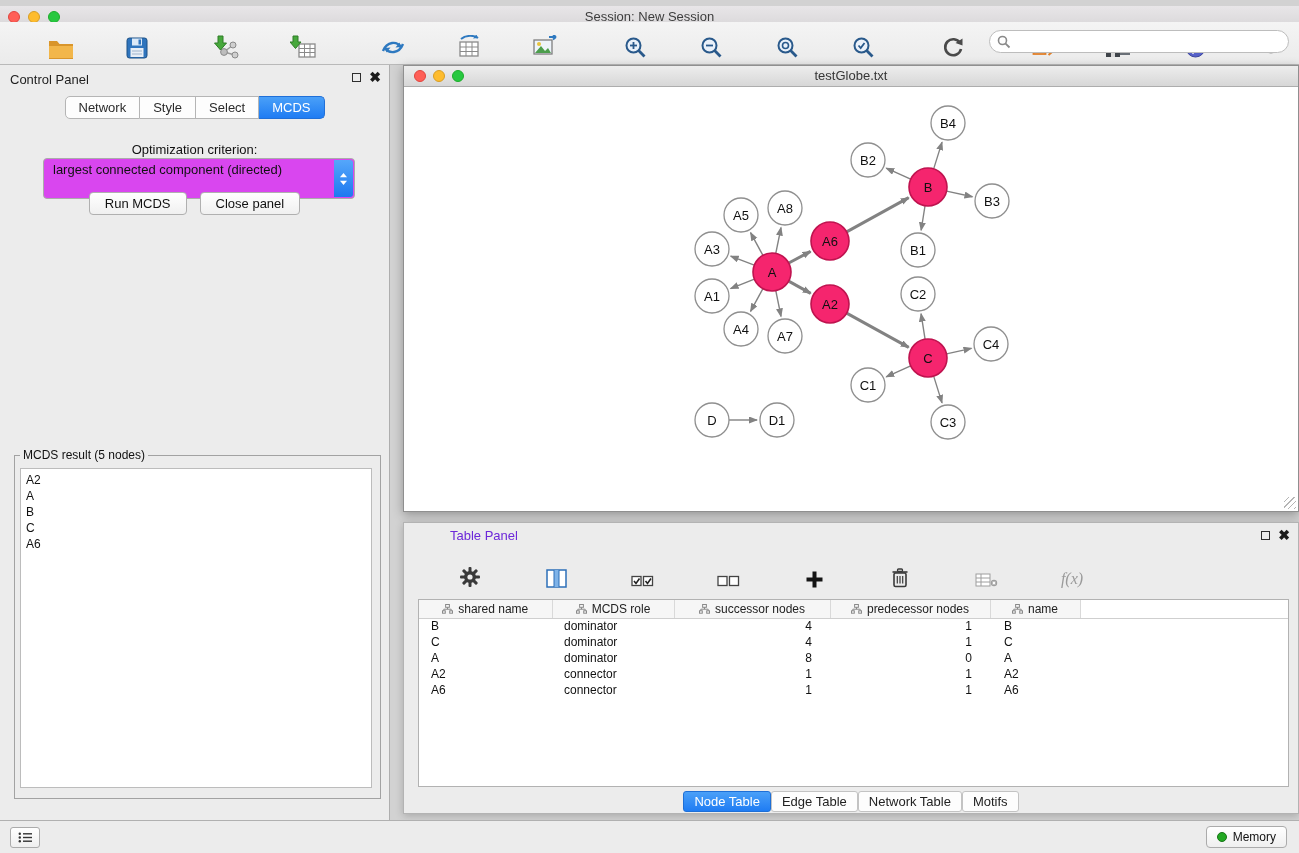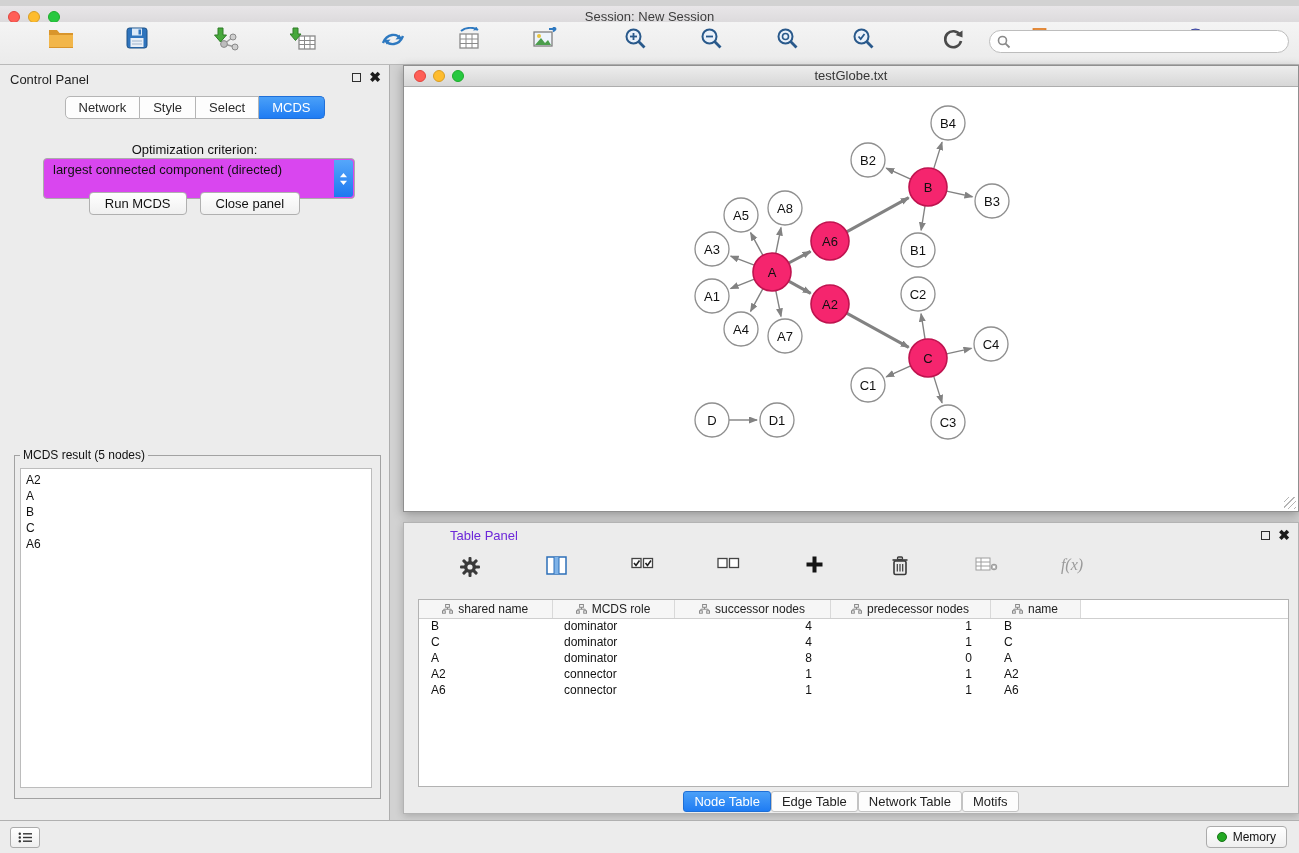--- a/index.html
+++ b/index.html
@@ -15,21 +15,21 @@
   .light.yellow { background:#febc2e; border:1px solid #d89e24; }
   .light.green { background:#28c840; border:1px solid #1dad2b; }
   .titlebar-title { position:absolute; left:0; right:0; top:3px; text-align:center; color:#3d3d3d; }
 
   
   .toolbar { position:absolute; top:22px; left:0; width:1299px; height:43px;
     background:linear-gradient(#f4f4f4,#ebebeb); border-bottom:1px solid #b9b9b9;
     display:flex; align-items:center; }
   .tool-group { display:flex; align-items:center; gap:12px; padding:0 13px; }
   .tool-sep { width:1px; height:30px; background:#cfcfcf; }
-  .tool-btn { width:32px; height:32px; display:flex; align-items:flex-start; justify-content:center; background:transparent; border:none; cursor:default;margin-left:32px; }
+  .tool-btn { width:32px; height:32px; display:flex; align-items:flex-end; justify-content:center; background:transparent; border:none; cursor:default;margin-left:32px; }
   .search-wrap { position:absolute; right:10px; top:8px; width:300px; height:23px;
     background:#fff; border:1px solid #bdbdbd; border-radius:12px; }
   .search-input { position:absolute; left:24px; right:8px; top:1px; height:19px; border:none; outline:none; font-size:12px; font-family:"Liberation Sans",sans-serif; background:transparent; }
   .search-glyph { position:absolute; left:7px; top:4px; }
 
   
   .control-panel { position:absolute; top:65px; left:0; width:390px; height:755px;
     background:#ececec; border-right:1px solid #aeaeae; }
   .cp-header-title { position:absolute; left:10px; top:7px; color:#1e1e1e; }
   .panel-btns { position:absolute; right:8px; top:7px; display:flex; gap:8px; align-items:center; }

